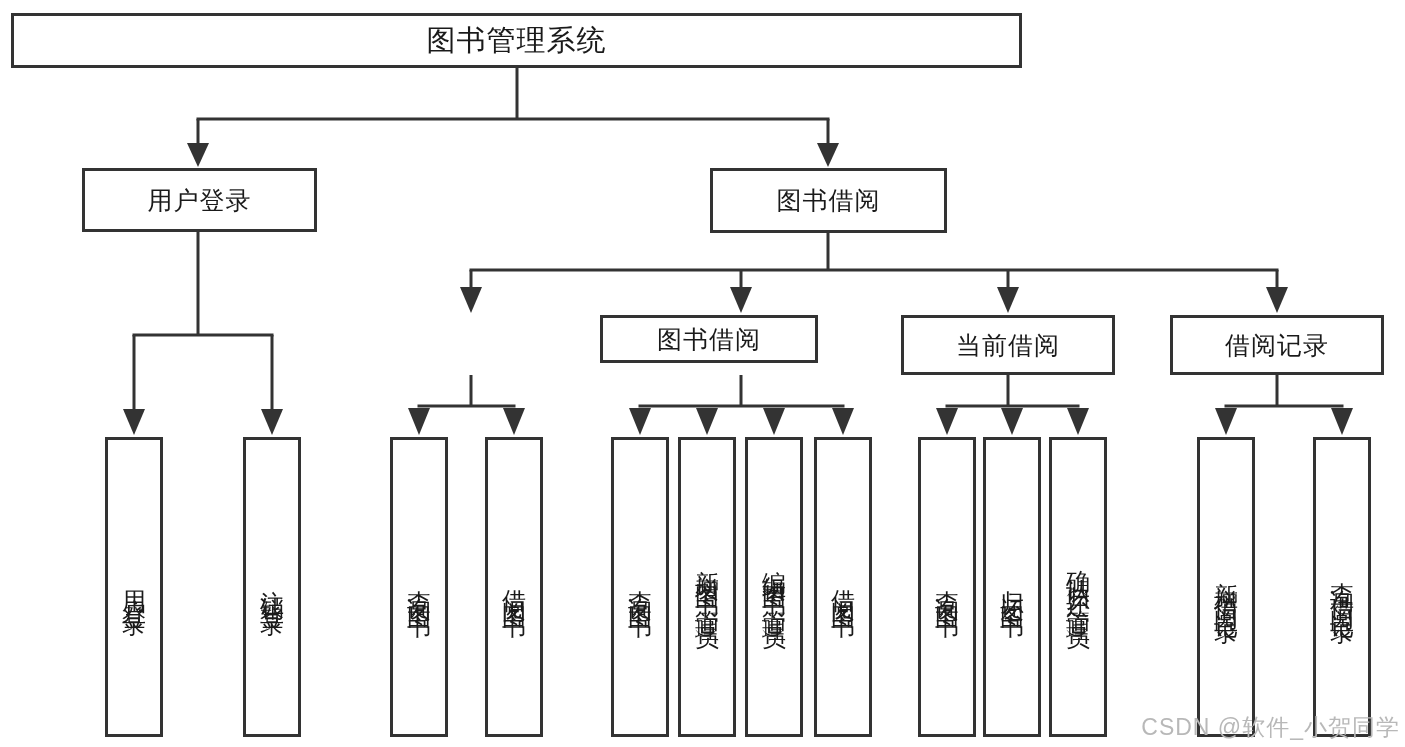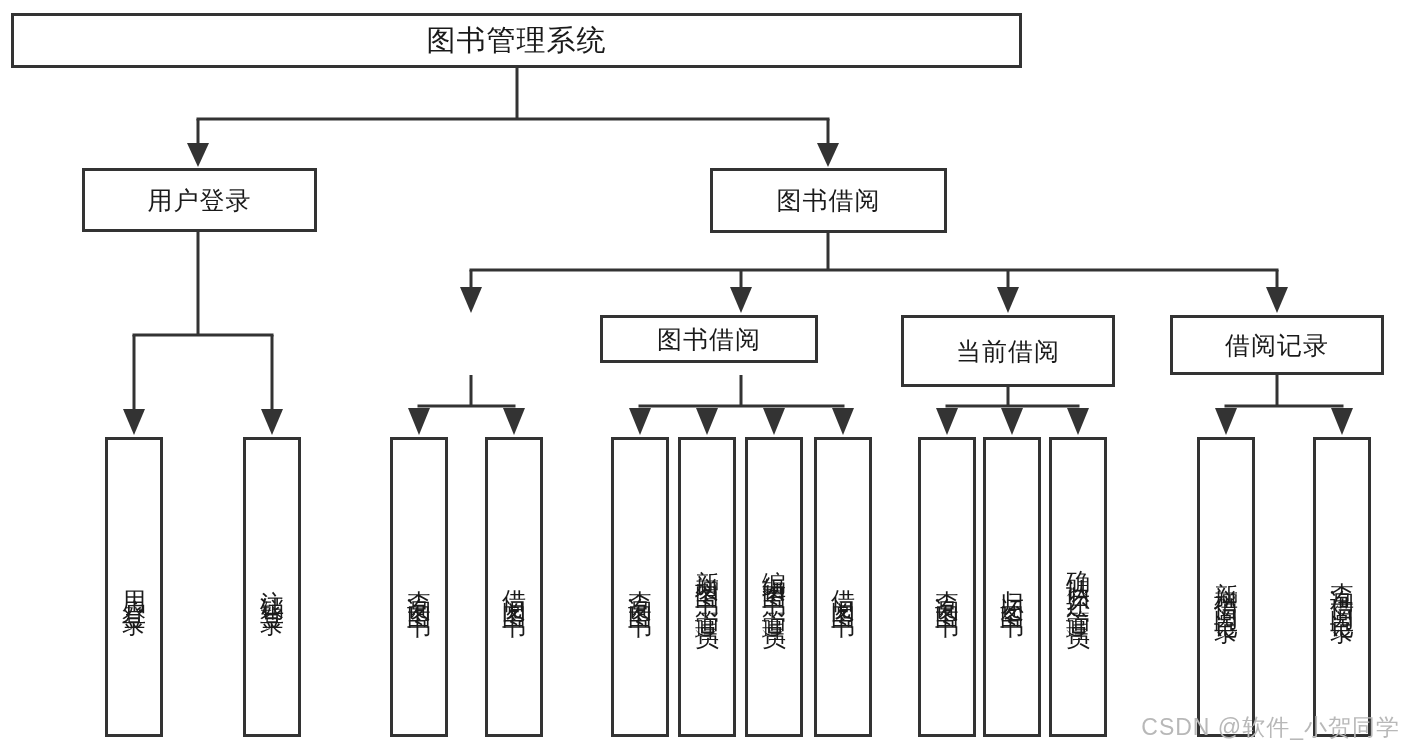--- a/index.html
+++ b/index.html
@@ -111,21 +111,21 @@
       <polygon points="1331,408 1353,408 1342,435"></polygon>
     </g>
   </svg>
 
   <div class="hnode root" style="left:11px;top:13px;width:1011px;height:55px">图书管理系统</div>
 
   <div class="hnode" style="left:82px;top:168px;width:235px;height:64px">用户登录</div>
   <div class="hnode" style="left:710px;top:168px;width:237px;height:65px">图书借阅</div>
 
   <div class="hnode" style="left:600px;top:315px;width:218px;height:48px">图书借阅</div>
-  <div class="hnode" style="left:901px;top:315px;width:214px;height:72px">当前借阅</div>
+  <div class="hnode" style="left:901px;top:315px;width:214px;height:60px">当前借阅</div>
   <div class="hnode" style="left:1170px;top:315px;width:214px;height:60px">借阅记录</div>
 
   <div class="vnode" style="left:105px">
     <span class="vtext">用户登录</span>
   </div>
   <div class="vnode" style="left:243px">
     <span class="vtext">注销登录</span>
   </div>
 
   <div class="vnode" style="left:390px">

